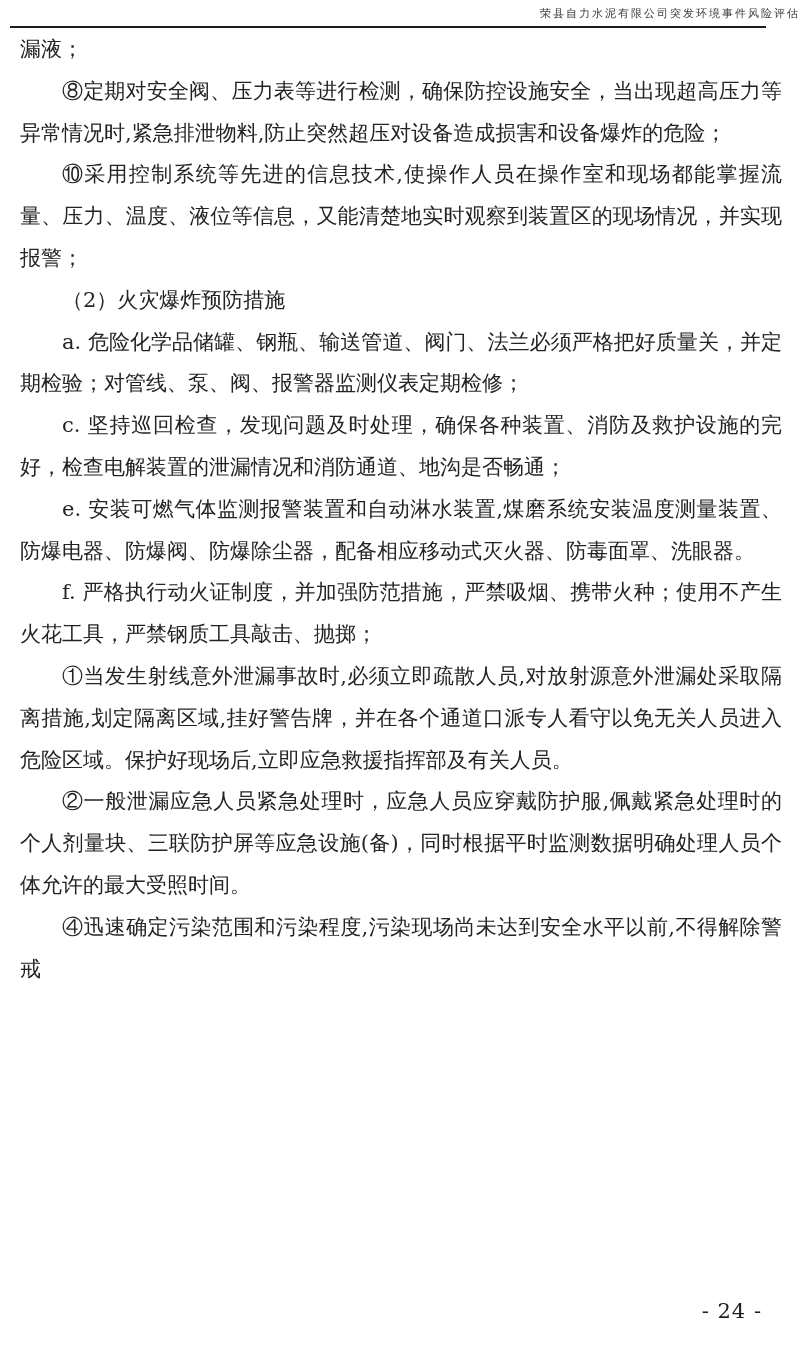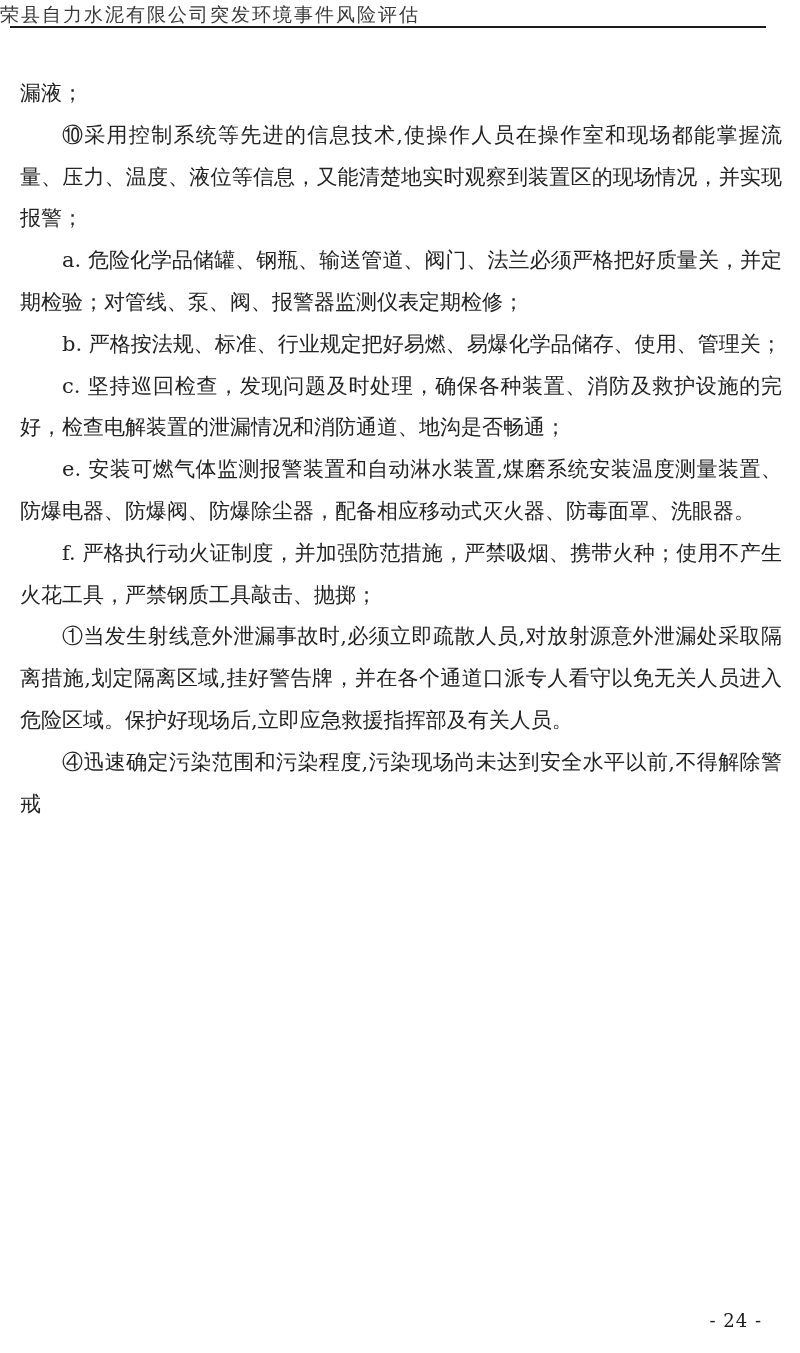--- a/index.html
+++ b/index.html
@@ -9,22 +9,22 @@
   }
   body {
     width: 800px;
     height: 1353px;
     position: relative;
     font-family: "DejaVu Serif", "Liberation Serif", serif;
     color: #222222;
     overflow: hidden;
   }
   .page-header {
-    text-align: left;
-    font-size: 19px;
+    text-align: right;
+    font-size: 11px;
     letter-spacing: 2px;
     color: #3a3a3a;
     padding-top: 5px;
     line-height: 18px;
     white-space: nowrap;
   }
   .header-rule {
     border-bottom: 2px solid #1c1c1c;
     margin: 3px 34px 0 10px;
     height: 0;
@@ -37,44 +37,45 @@
     text-justify: inter-character;
     color: #232323;
   }
   .content p {
     margin: 0;
     padding: 0;
     text-indent: 2em;
   }
   .content p.flush {
     text-indent: 0;
-    margin-top: 44px;
   }
   .page-number {
     position: absolute;
     right: 38px;
-    bottom: 22px;
-    font-size: 18px;
+    bottom: 30px;
+    font-size: 21px;
     letter-spacing: 1px;
     color: #1d1d1d;
   }
 </style>
 </head>
 <body>
 
 <header>
   <div class="page-header">荣县自力水泥有限公司突发环境事件风险评估</div>
   <div class="header-rule"></div>
 </header>
 
 <main class="content">
   <p class="flush">漏液；</p>
+  <p>⑧定期对安全阀、压力表等进行检测，确保防控设施安全，当出现超高压力等异常情况时,紧急排泄物料,防止突然超压对设备造成损害和设备爆炸的危险；</p>
   <p>⑩采用控制系统等先进的信息技术,使操作人员在操作室和现场都能掌握流量、压力、温度、液位等信息，又能清楚地实时观察到装置区的现场情况，并实现报警；</p>
+  <p>（2）火灾爆炸预防措施</p>
   <p>a. 危险化学品储罐、钢瓶、输送管道、阀门、法兰必须严格把好质量关，并定期检验；对管线、泵、阀、报警器监测仪表定期检修；</p>
-  <p>b. 严格按法规、标准、行业规定把好易燃、易爆化学品储存、使用、管理关；</p>
   <p>c. 坚持巡回检查，发现问题及时处理，确保各种装置、消防及救护设施的完好，检查电解装置的泄漏情况和消防通道、地沟是否畅通；</p>
   <p>e. 安装可燃气体监测报警装置和自动淋水装置,煤磨系统安装温度测量装置、防爆电器、防爆阀、防爆除尘器，配备相应移动式灭火器、防毒面罩、洗眼器。</p>
   <p>f. 严格执行动火证制度，并加强防范措施，严禁吸烟、携带火种；使用不产生火花工具，严禁钢质工具敲击、抛掷；</p>
   <p>①当发生射线意外泄漏事故时,必须立即疏散人员,对放射源意外泄漏处采取隔离措施,划定隔离区域,挂好警告牌，并在各个通道口派专人看守以免无关人员进入危险区域。保护好现场后,立即应急救援指挥部及有关人员。</p>
+  <p>②一般泄漏应急人员紧急处理时，应急人员应穿戴防护服,佩戴紧急处理时的个人剂量块、三联防护屏等应急设施(备)，同时根据平时监测数据明确处理人员个体允许的最大受照时间。</p>
   <p>④迅速确定污染范围和污染程度,污染现场尚未达到安全水平以前,不得解除警戒</p>
 </main>
 
 <div class="page-number">- 24 -</div>
 
 </body></html>

